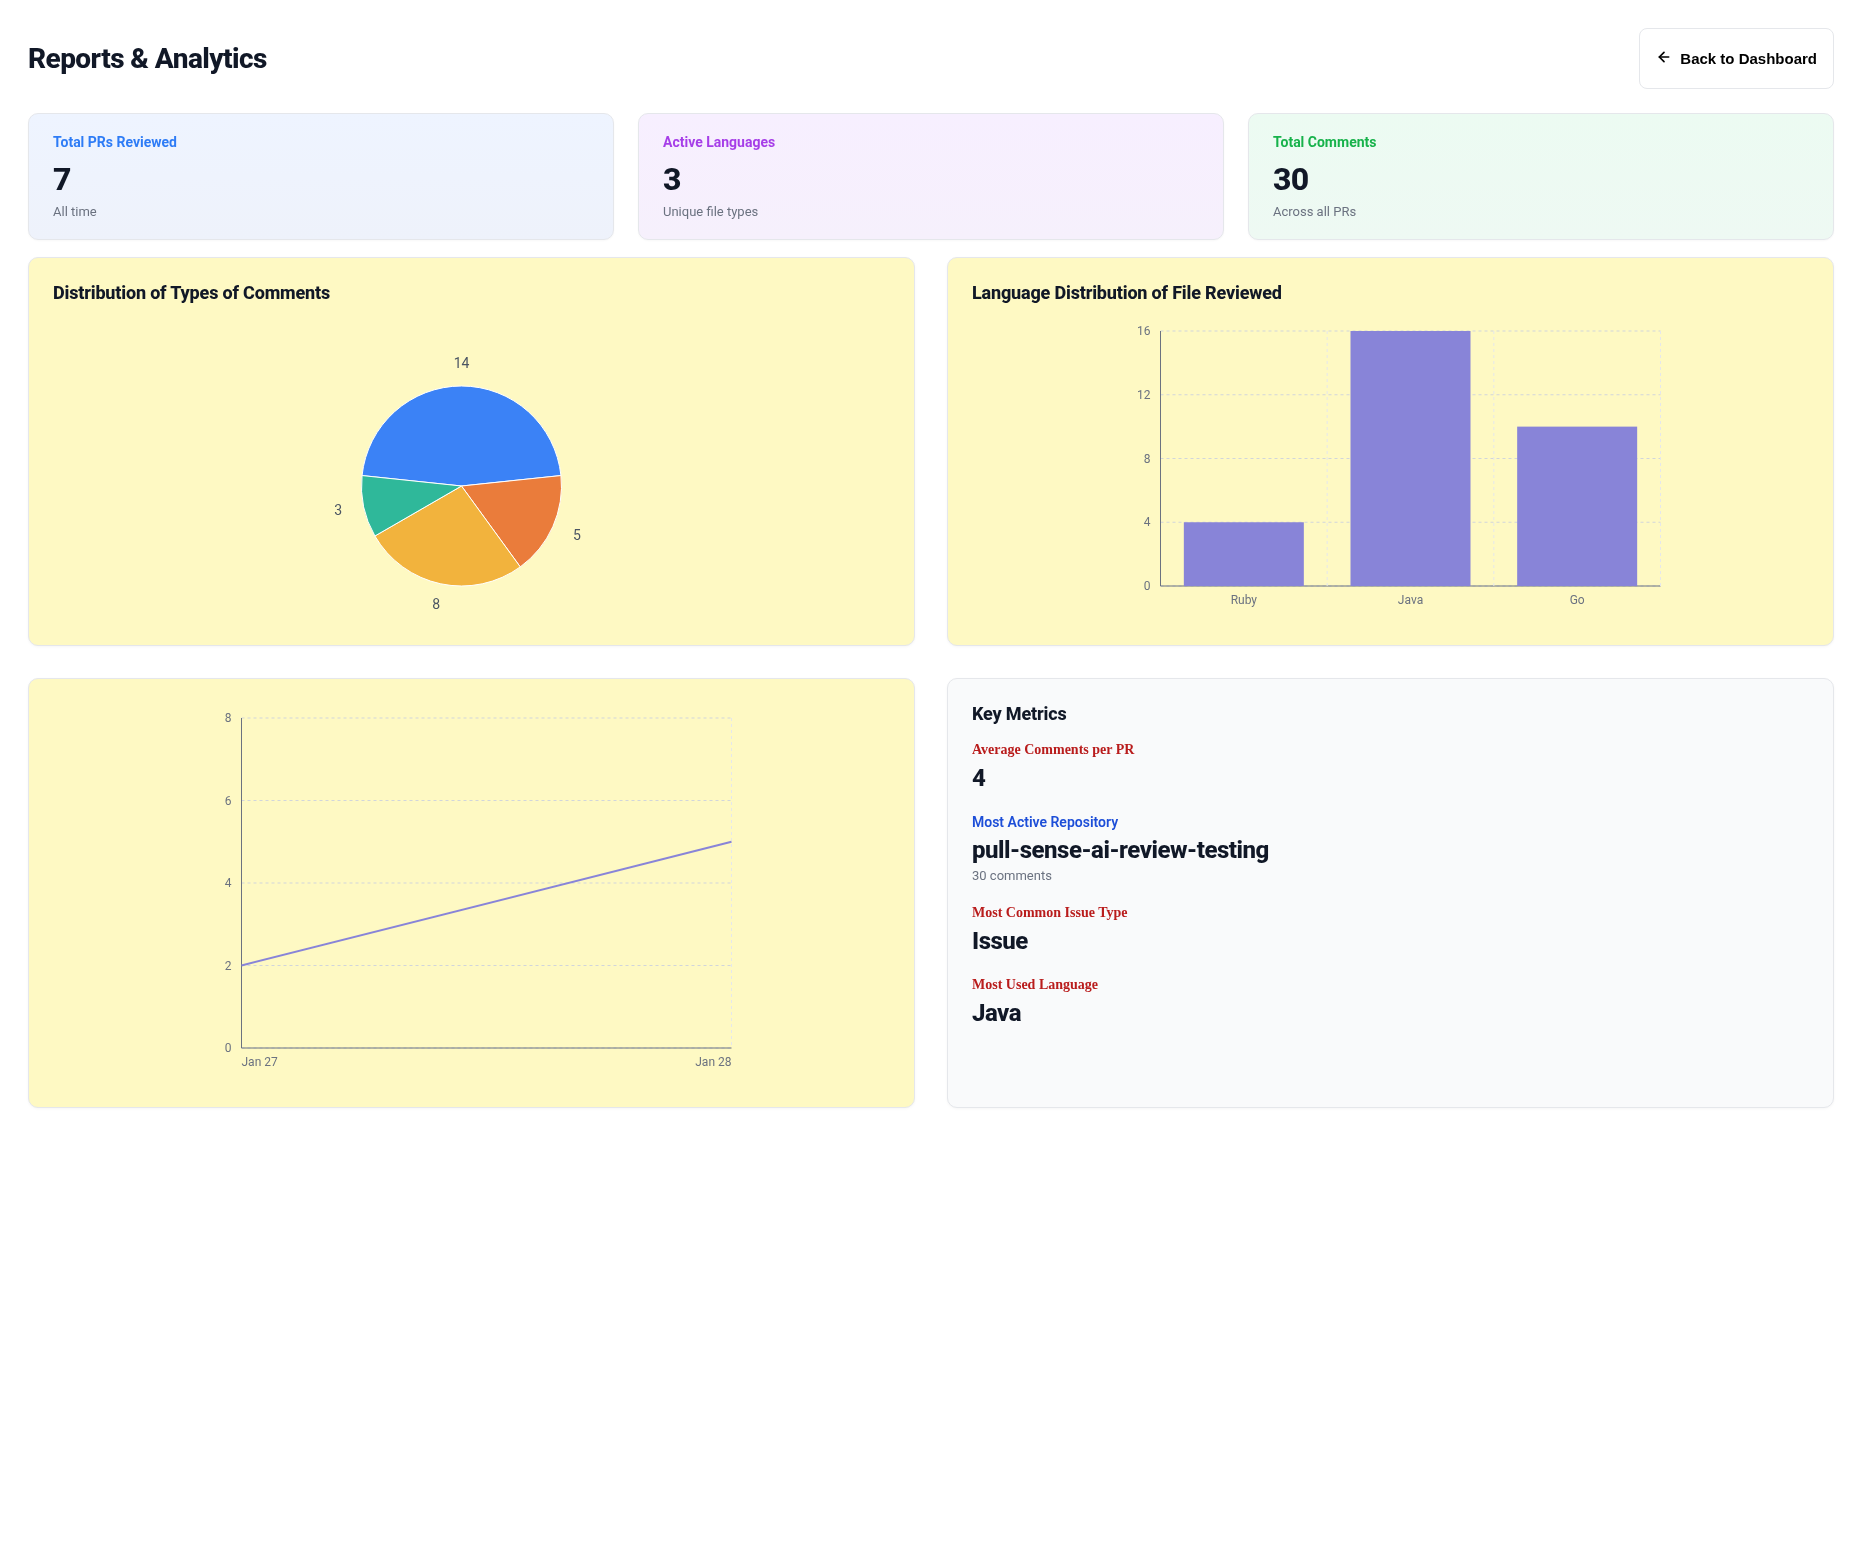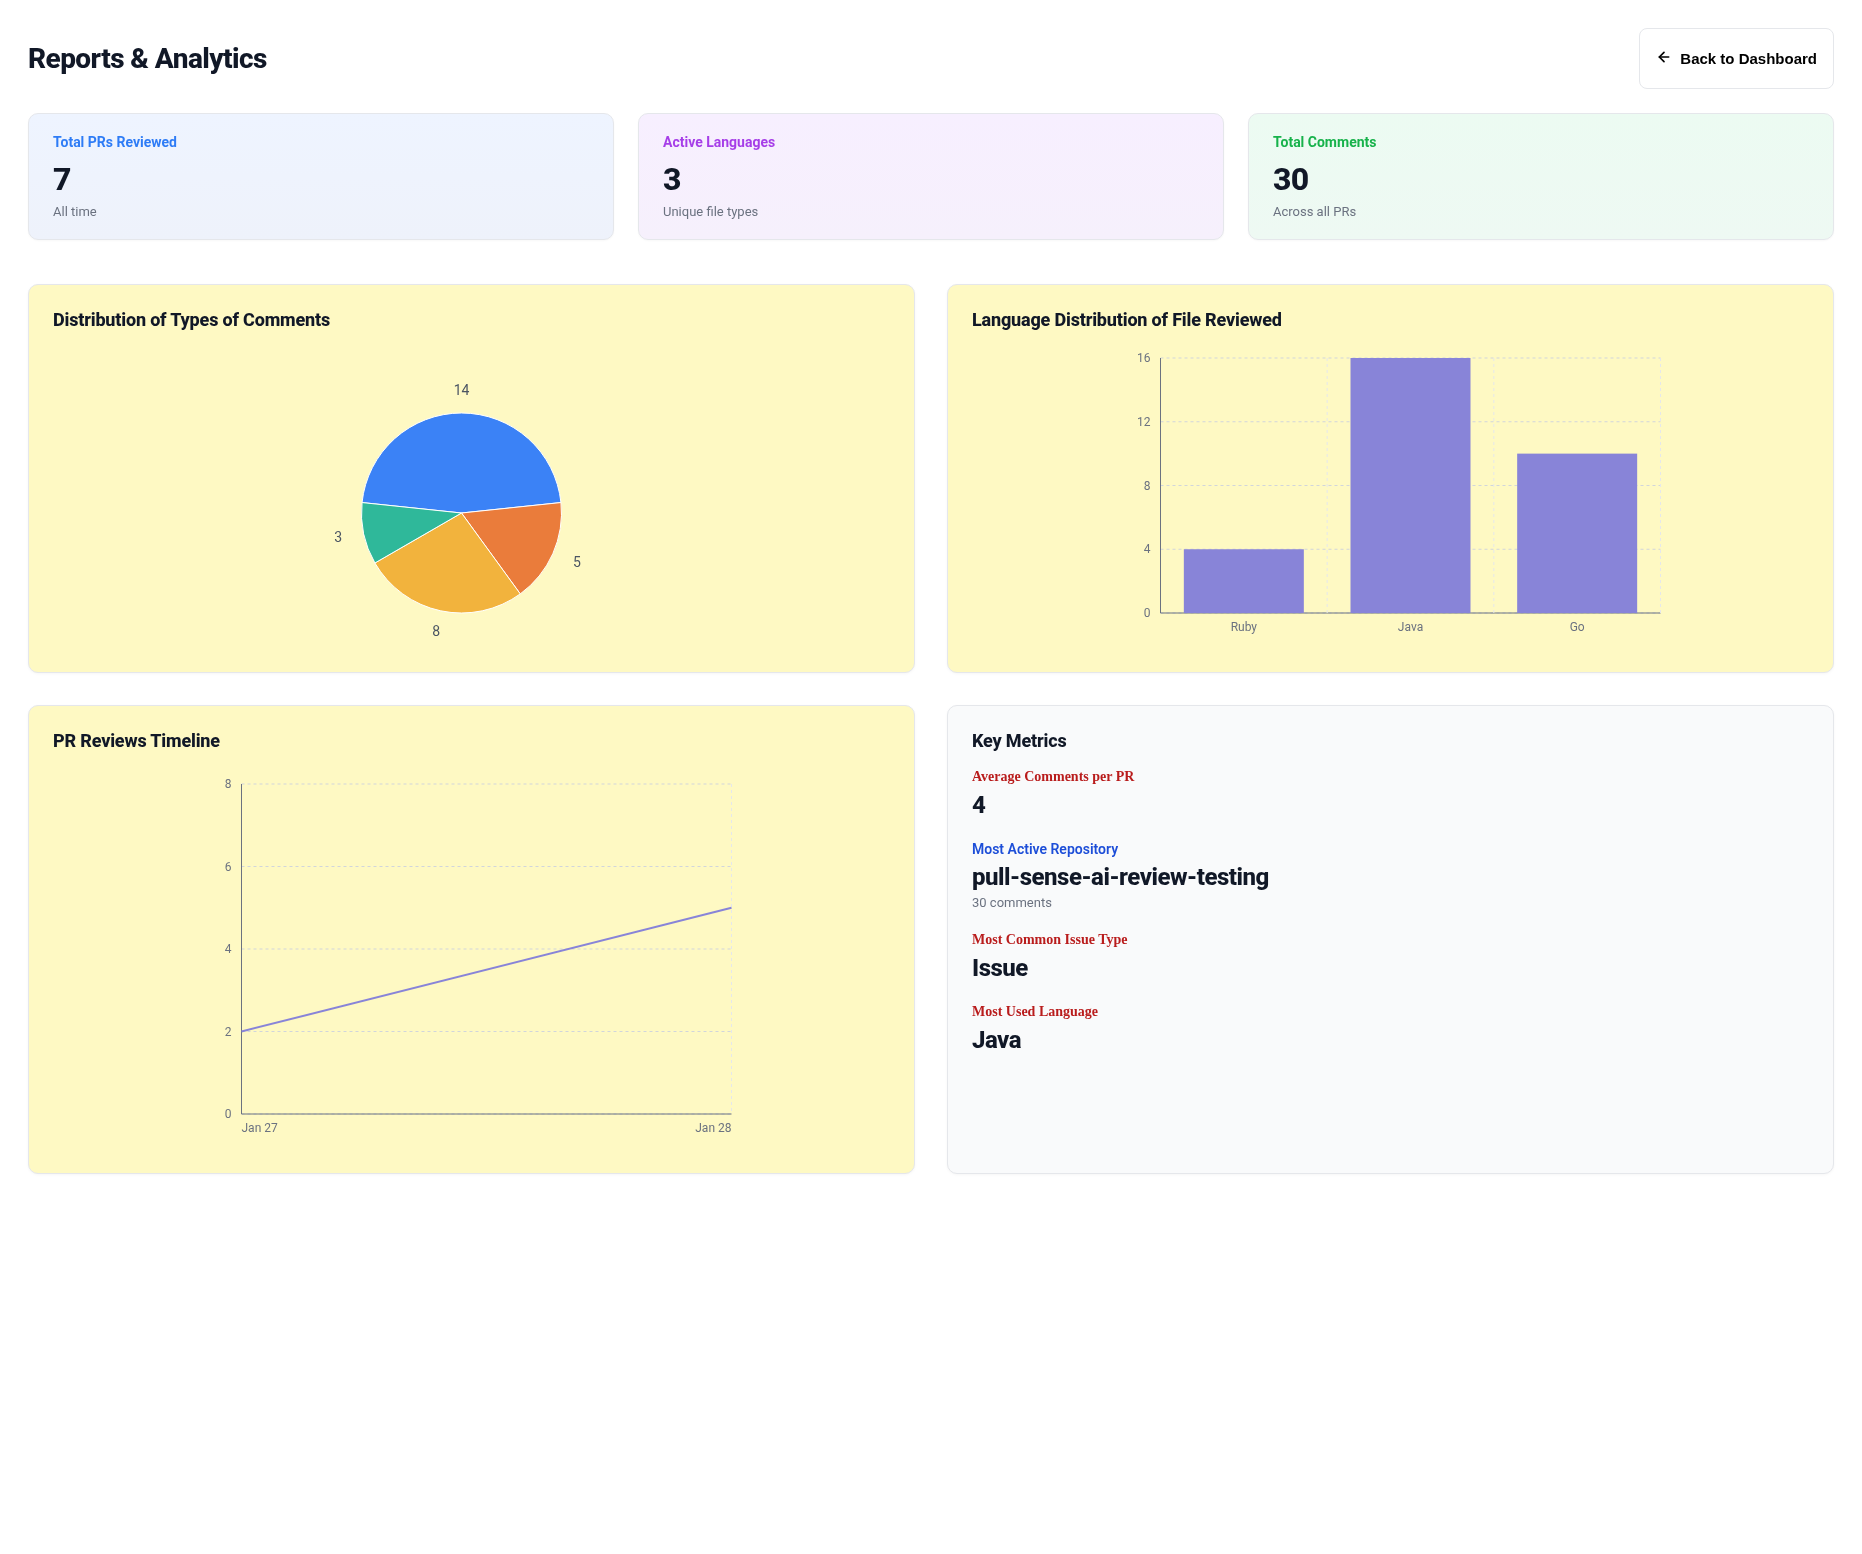--- a/index.html
+++ b/index.html
@@ -30,21 +30,21 @@
     padding: 20px 16px;
     font-size: 15px;
     font-weight: 600;
     cursor: pointer;
   }
   .back-btn svg { width: 16px; height: 16px; }
   .stats-row {
     display: grid;
     grid-template-columns: repeat(3, 1fr);
     gap: 24px;
-    margin-bottom: 44px;
+    margin-bottom: 17px;
   }
   .stat-card {
     border: 1px solid #e5e7eb;
     border-radius: 10px;
     padding: 20px 24px;
     box-shadow: 0 1px 2px rgba(0,0,0,0.03);
   }
   .stat-card.blue   { background: linear-gradient(180deg,#eef4ff,#eef2fb); }
   .stat-card.purple { background: linear-gradient(180deg,#f7efff,#f6f0fc); }
   .stat-card.green  { background: linear-gradient(180deg,#ecfbf2,#eef9f3); }
@@ -149,21 +149,20 @@
         <text x="300" y="283" text-anchor="middle" class="axis-text">Java</text>
         <line x1="550" y1="10" x2="550" y2="265" stroke="#e5e7eb" stroke-dasharray="3 3"></line>
         <rect x="406.66666666666663" y="105.625" width="119.99999999999999" height="159.375" fill="#8884d8"></rect>
         <text x="466.66666666666663" y="283" text-anchor="middle" class="axis-text">Go</text>
       </svg>
   </div>
 </div>
 
 <div class="grid-2">
   <div class="card">
-    <div class="card-title">PR Reviews Timeline</div>
     <svg id="line-chart" class="chart" viewBox="0 0 560 380" width="100%" height="380">
         <line x1="50" y1="345" x2="540" y2="345" stroke="#d1d5db" stroke-dasharray="3 3"></line>
         <text x="40" y="349" text-anchor="end" class="axis-text">0</text>
         <line x1="50" y1="262.5" x2="540" y2="262.5" stroke="#d1d5db" stroke-dasharray="3 3"></line>
         <text x="40" y="266.5" text-anchor="end" class="axis-text">2</text>
         <line x1="50" y1="180" x2="540" y2="180" stroke="#d1d5db" stroke-dasharray="3 3"></line>
         <text x="40" y="184" text-anchor="end" class="axis-text">4</text>
         <line x1="50" y1="97.5" x2="540" y2="97.5" stroke="#d1d5db" stroke-dasharray="3 3"></line>
         <text x="40" y="101.5" text-anchor="end" class="axis-text">6</text>
         <line x1="50" y1="15" x2="540" y2="15" stroke="#d1d5db" stroke-dasharray="3 3"></line>

